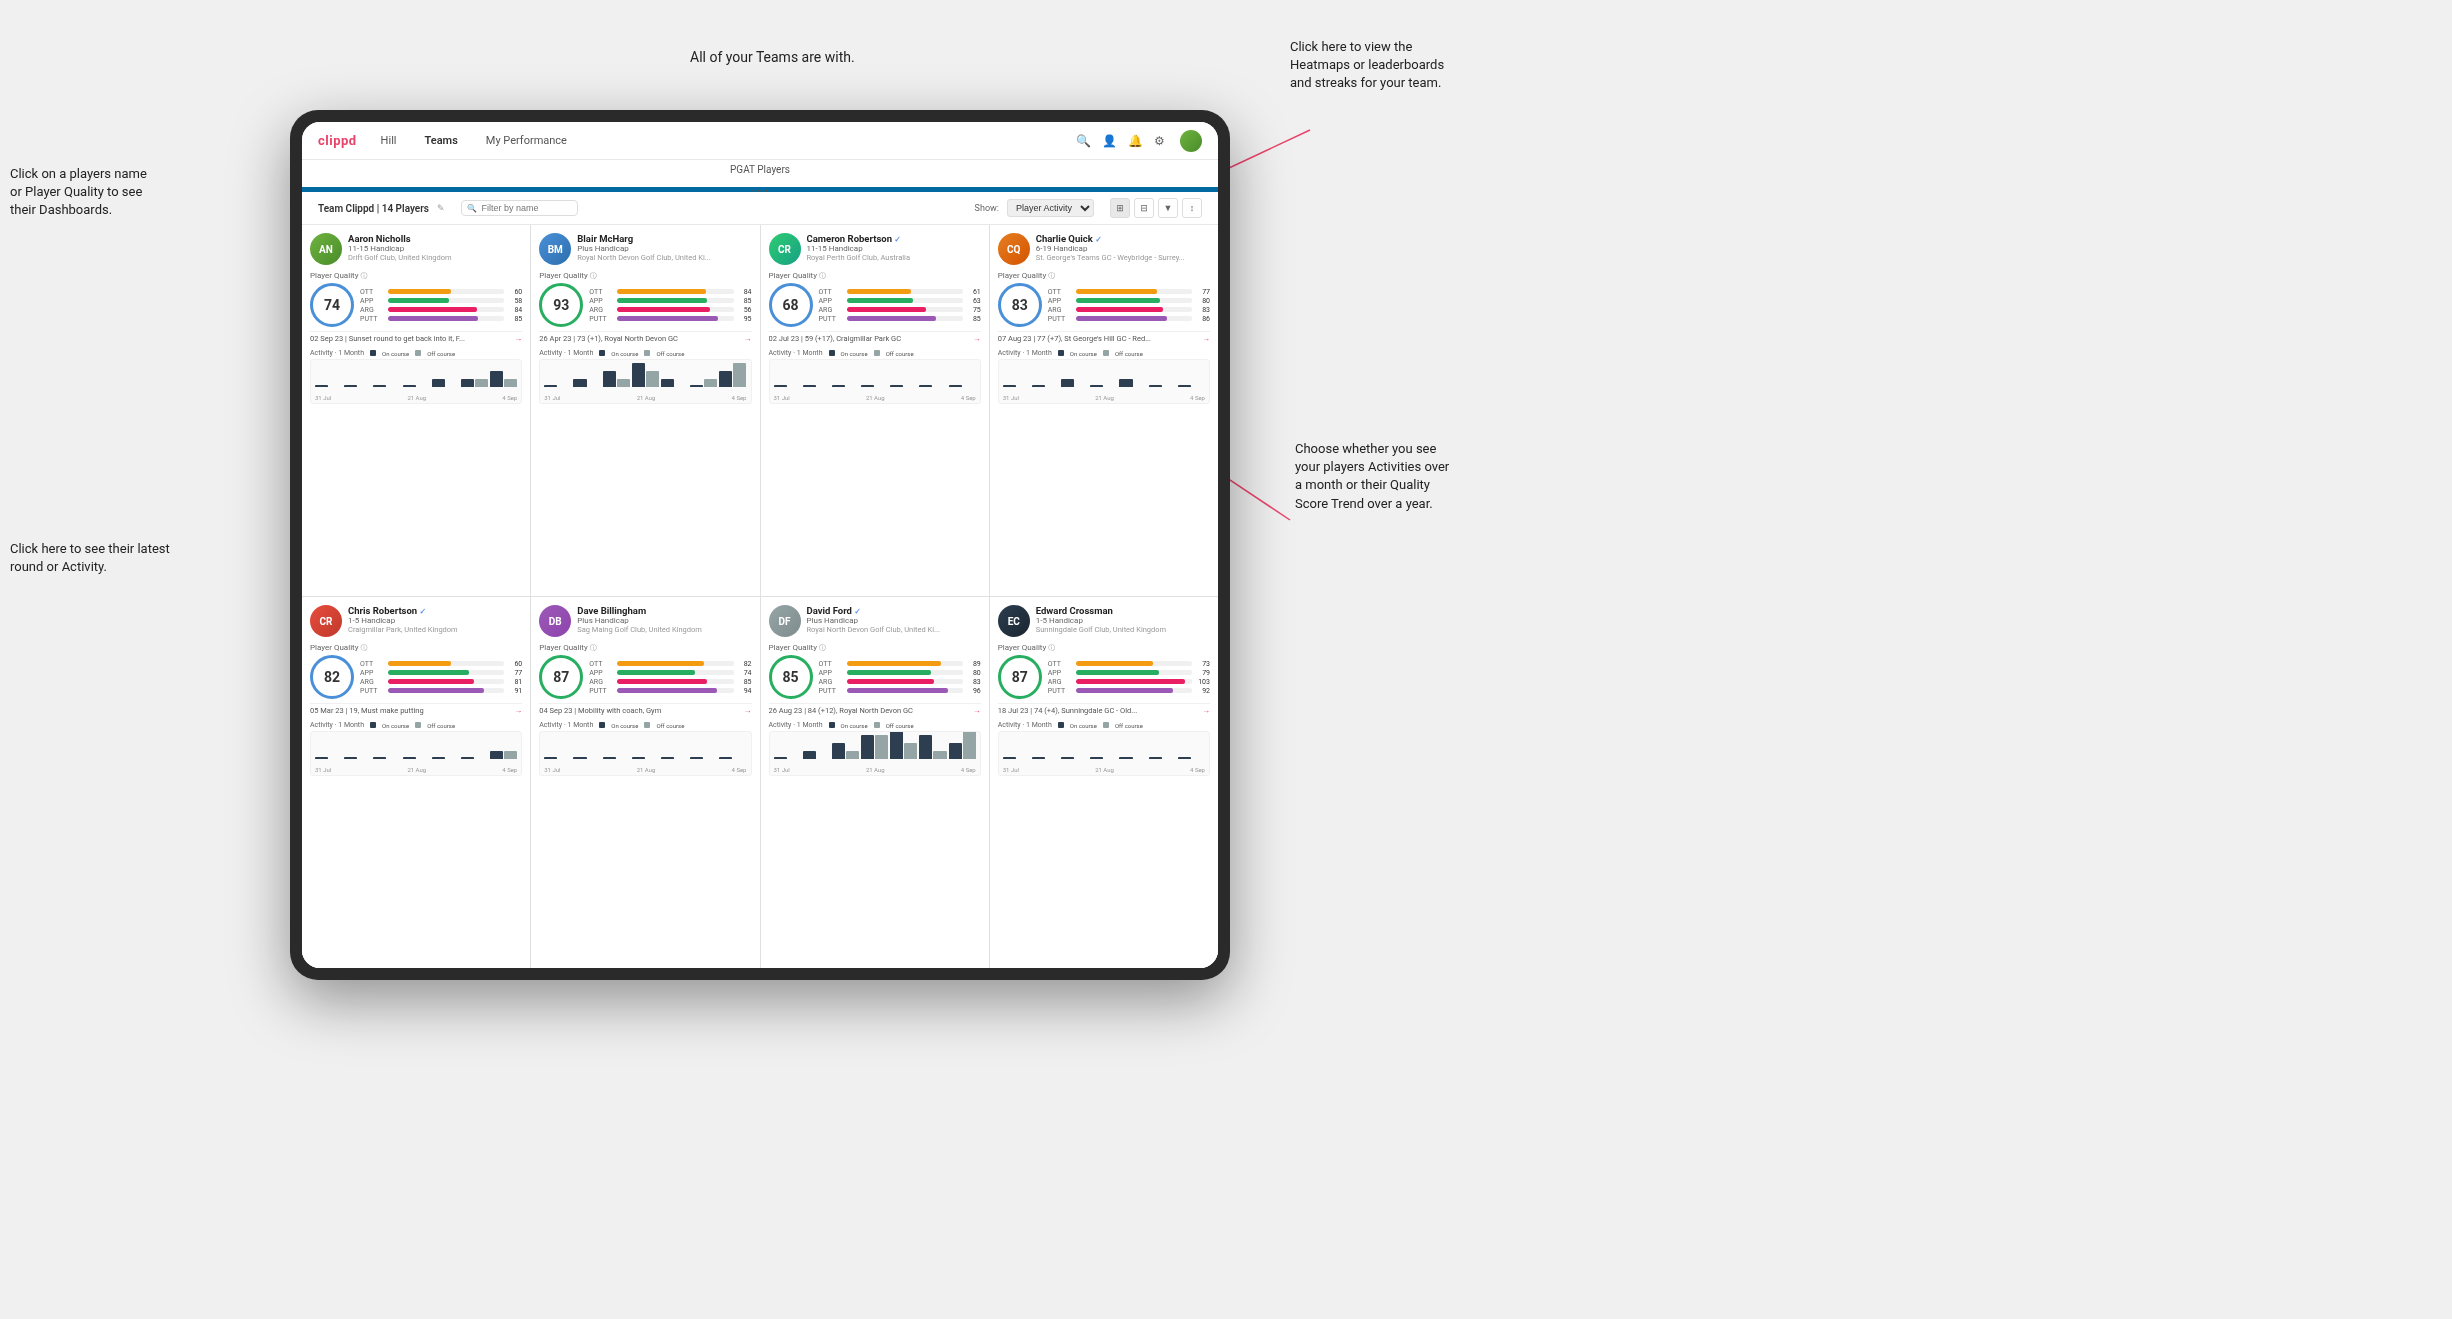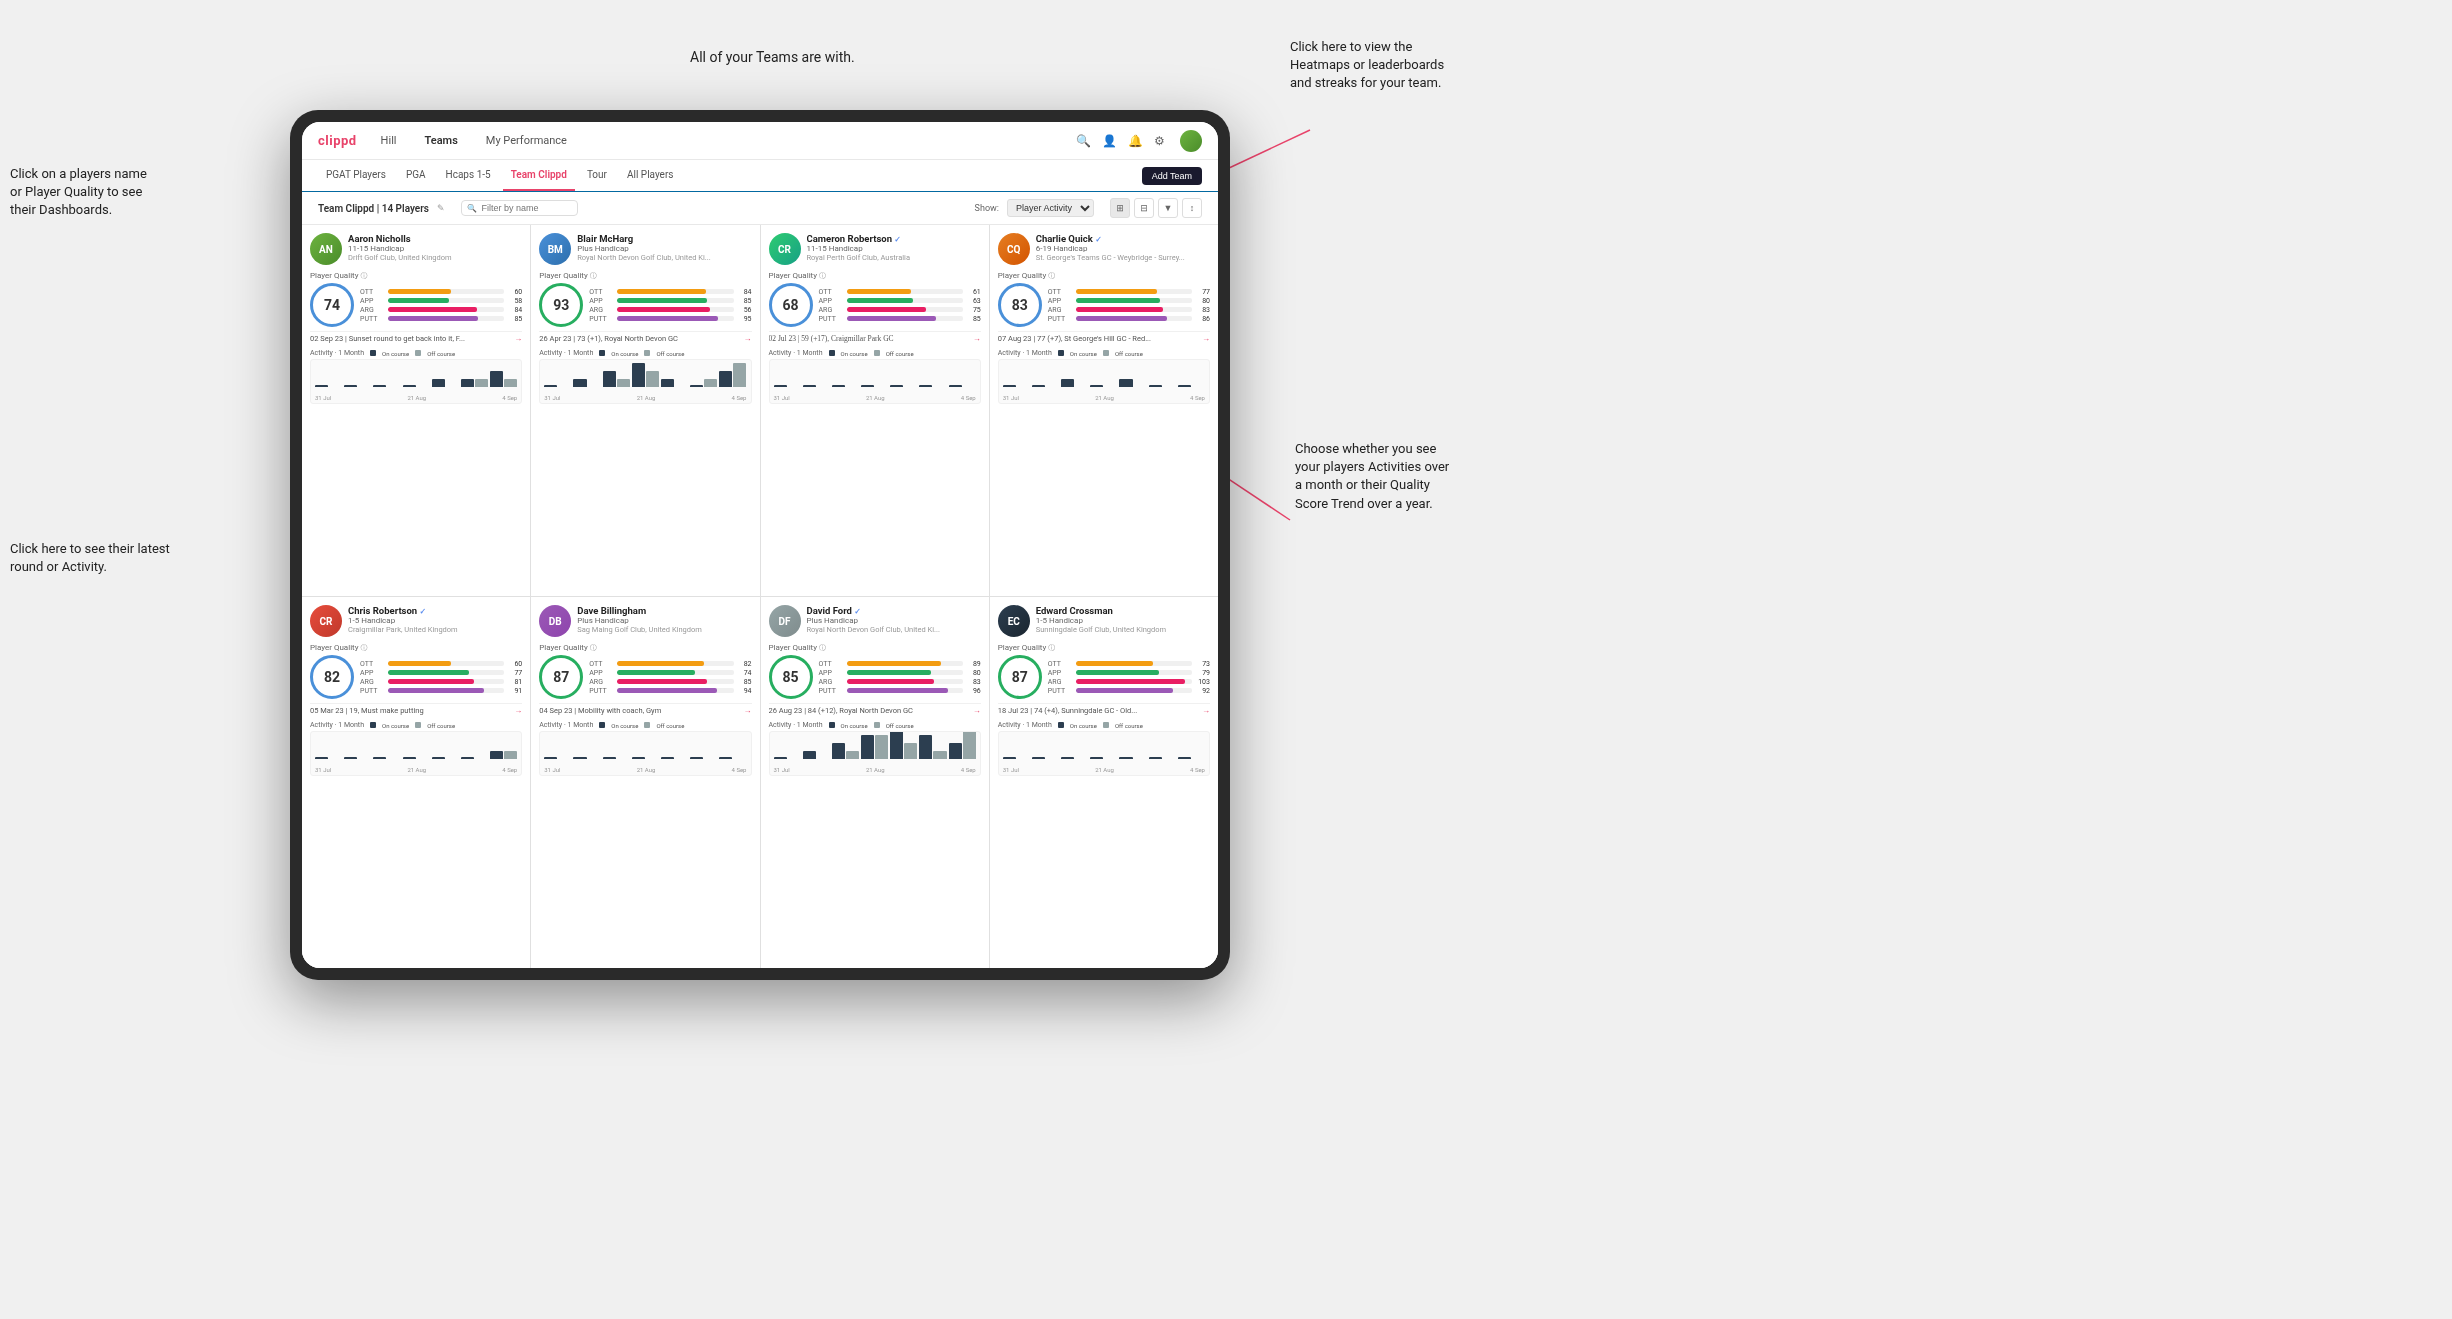--- a/index.html
+++ b/index.html
@@ -75,27 +75,28 @@
       width: 22px;
       height: 22px;
       border-radius: 50%;
       background: #ccc;
       cursor: pointer;
     }
 
     
     .sub-nav {
       background: #fff;
-      border-bottom: 1px solid #0369a1;
+      border-bottom: 5px solid #0369a1;
       padding: 0 16px;
       height: 32px;
       display: flex;
       align-items: center;
       gap: 4px;
       flex-shrink: 0;
+      flex-direction: column;
     }
     .sub-tab {
       font-size: 10px;
       color: #555;
       padding: 4px 8px;
       cursor: pointer;
       border-bottom: 2px solid transparent;
       height: 100%;
       display: flex;
       align-items: center;
@@ -760,21 +761,21 @@
             <div class="stat-bar-container">
               <div class="stat-bar bar-putt" style="width:77.27272727272727%"></div>
             </div>
             <span class="stat-value">85</span>
           </div>
         </div>
       </div>
     </div>
 
     <div class="latest-round">
-      <span style="flex:1;overflow:hidden;text-overflow:ellipsis;white-space:nowrap;font-family:Liberation Serif, serif;">02 Jul 23 | 59 (+17), Craigmillar Park GC</span>
+      <span style="flex:1;overflow:hidden;text-overflow:ellipsis;white-space:nowrap;">02 Jul 23 | 59 (+17), Craigmillar Park GC</span>
       <span class="arrow-icon">→</span>
     </div>
 
     <div class="activity-section">
       <div class="activity-label">
         <span>Activity · 1 Month</span>
         <span class="legend-dot dot-oncourse"></span>
         <span style="font-size:6px;color:#555;">On course</span>
         <span class="legend-dot dot-offcourse"></span>
         <span style="font-size:6px;color:#555;">Off course</span>

